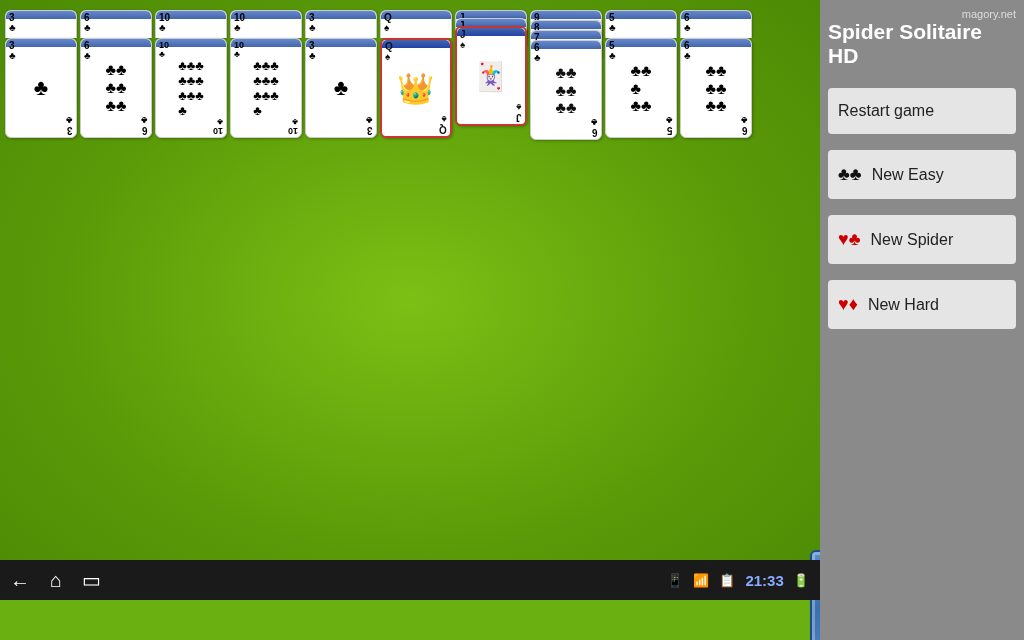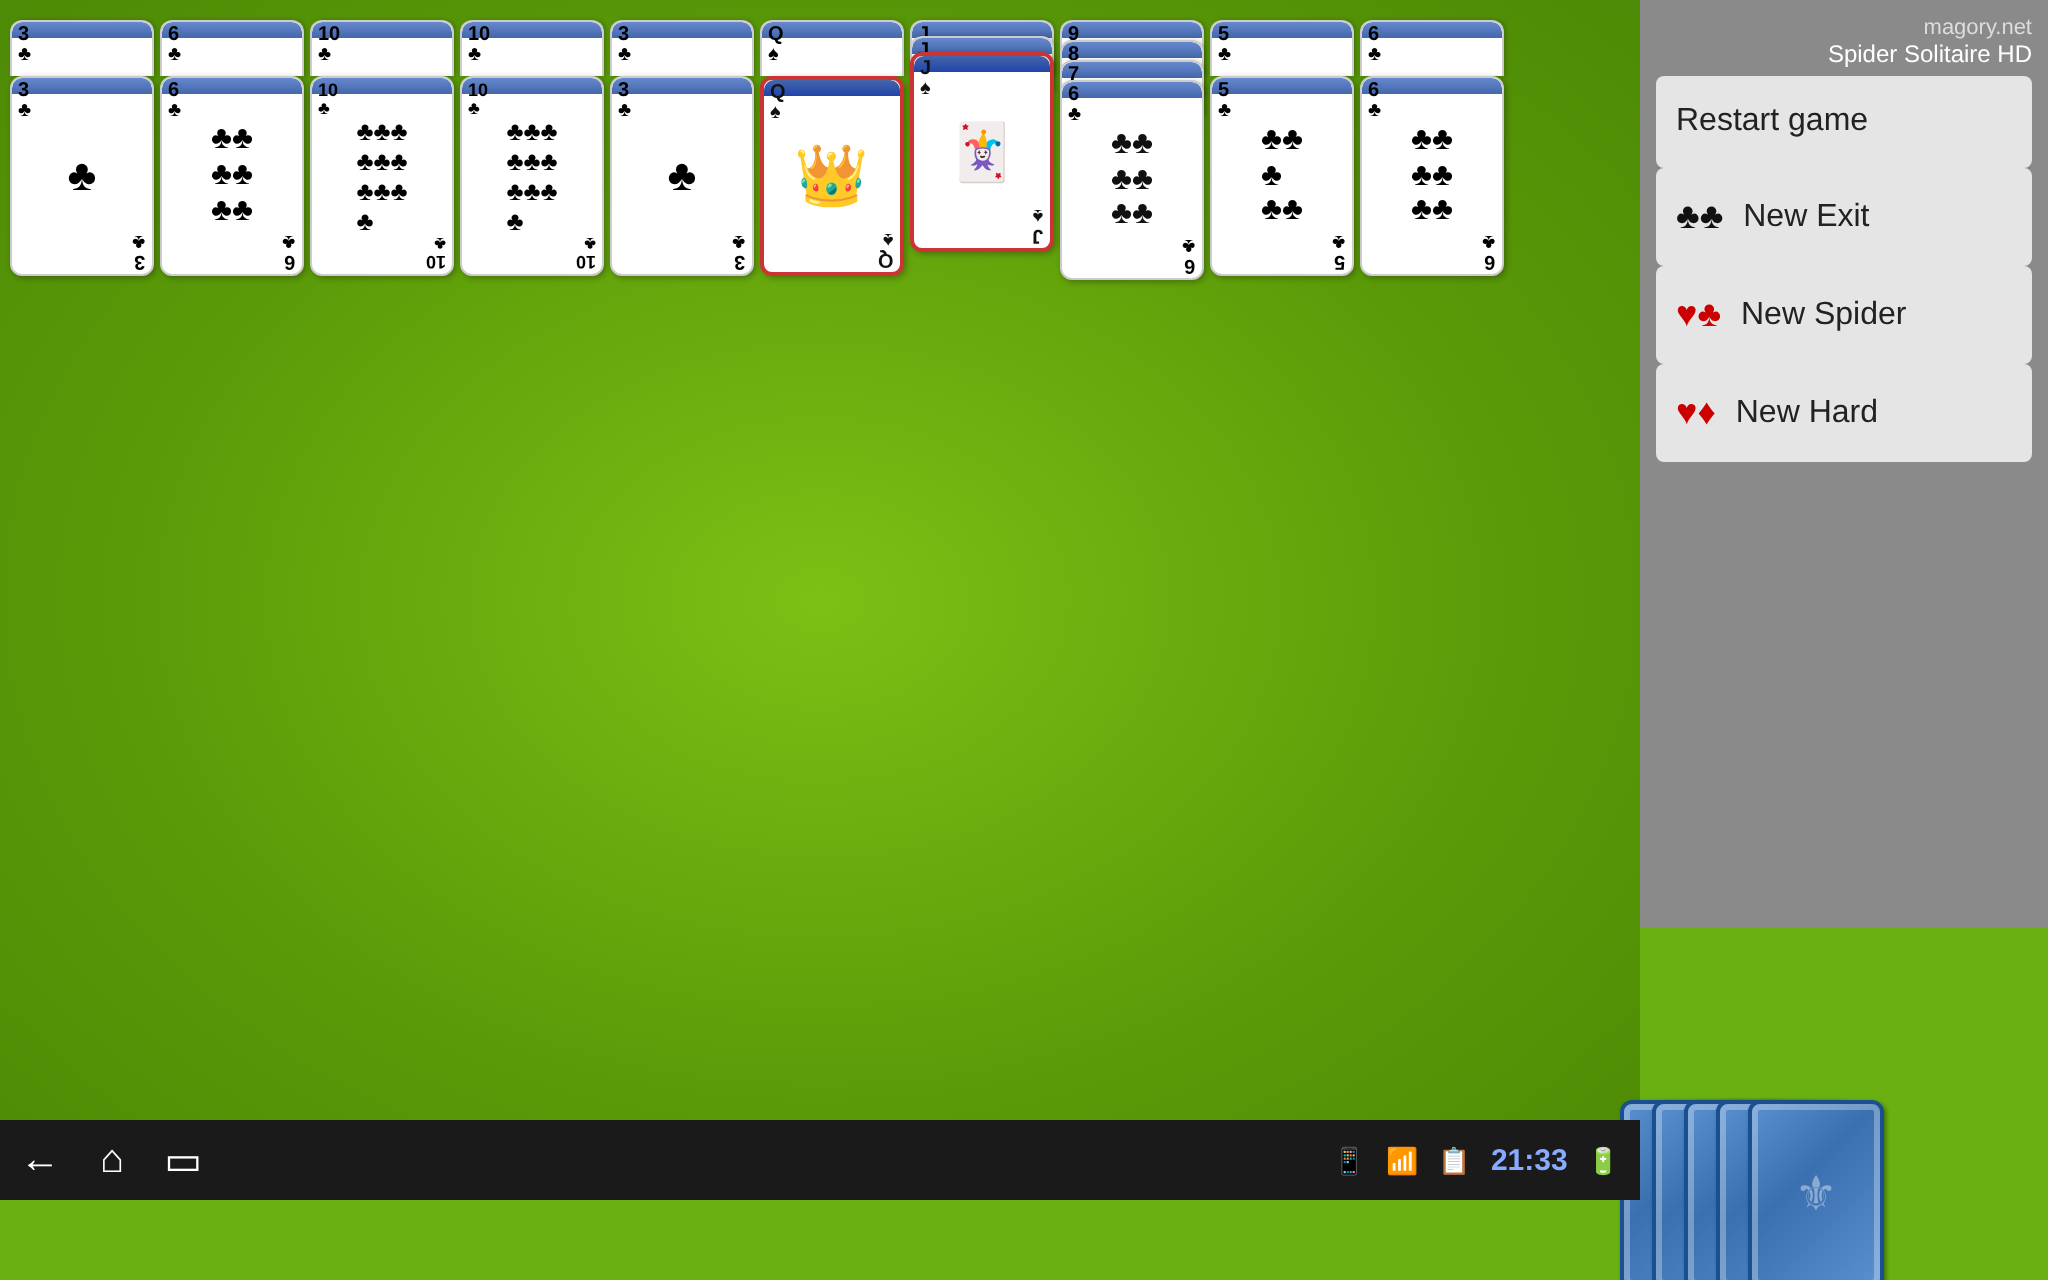--- a/index.html
+++ b/index.html
@@ -28,44 +28,44 @@
       left: 5px;
       display: flex;
       gap: 3px;
     }
 
     
     #right-panel {
       position: absolute;
       right: 0; top: 0;
       width: 204px;
-      height: 464px;
+      height: 640px;
       background: #8a8a8a;
       display: flex;
       flex-direction: column;
       padding: 8px;
-      gap: 0;
+      gap: 16px;
     }
 
     #app-title-bar {
       display: flex;
       flex-direction: column;
       align-items: flex-end;
       margin-bottom: 4px;
     }
 
     #magory-net {
       color: #ddd;
       font-size: 11px;
     }
 
     #app-title {
       color: white;
-      font-size: 12px;
-      font-weight: normal;
+      font-size: 21px;
+      font-weight: bold;
     }
 
     .menu-btn {
       width: 100%;
       background: #e5e5e5;
       border: none;
       border-radius: 4px;
       padding: 14px 10px;
       font-size: 16px;
       color: #222;
@@ -427,21 +427,21 @@
     <span id="magory-net">magory.net</span>
     <span id="app-title">Spider Solitaire HD</span>
   </div>
 
   <button class="menu-btn">
     <span>Restart game</span>
   </button>
 
   <button class="menu-btn">
     <span class="btn-icon icon-easy">♣♣</span>
-    <span>New Exit</span>
+    <span>New Easy</span>
   </button>
 
   <button class="menu-btn">
     <span class="btn-icon icon-medium" style="color:#cc0000;">♥♣</span>
     <span>New Spider</span>
   </button>
 
   <button class="menu-btn">
     <span class="btn-icon icon-hard" style="color:#cc0000;">♥♦</span>
     <span>New Hard</span>

